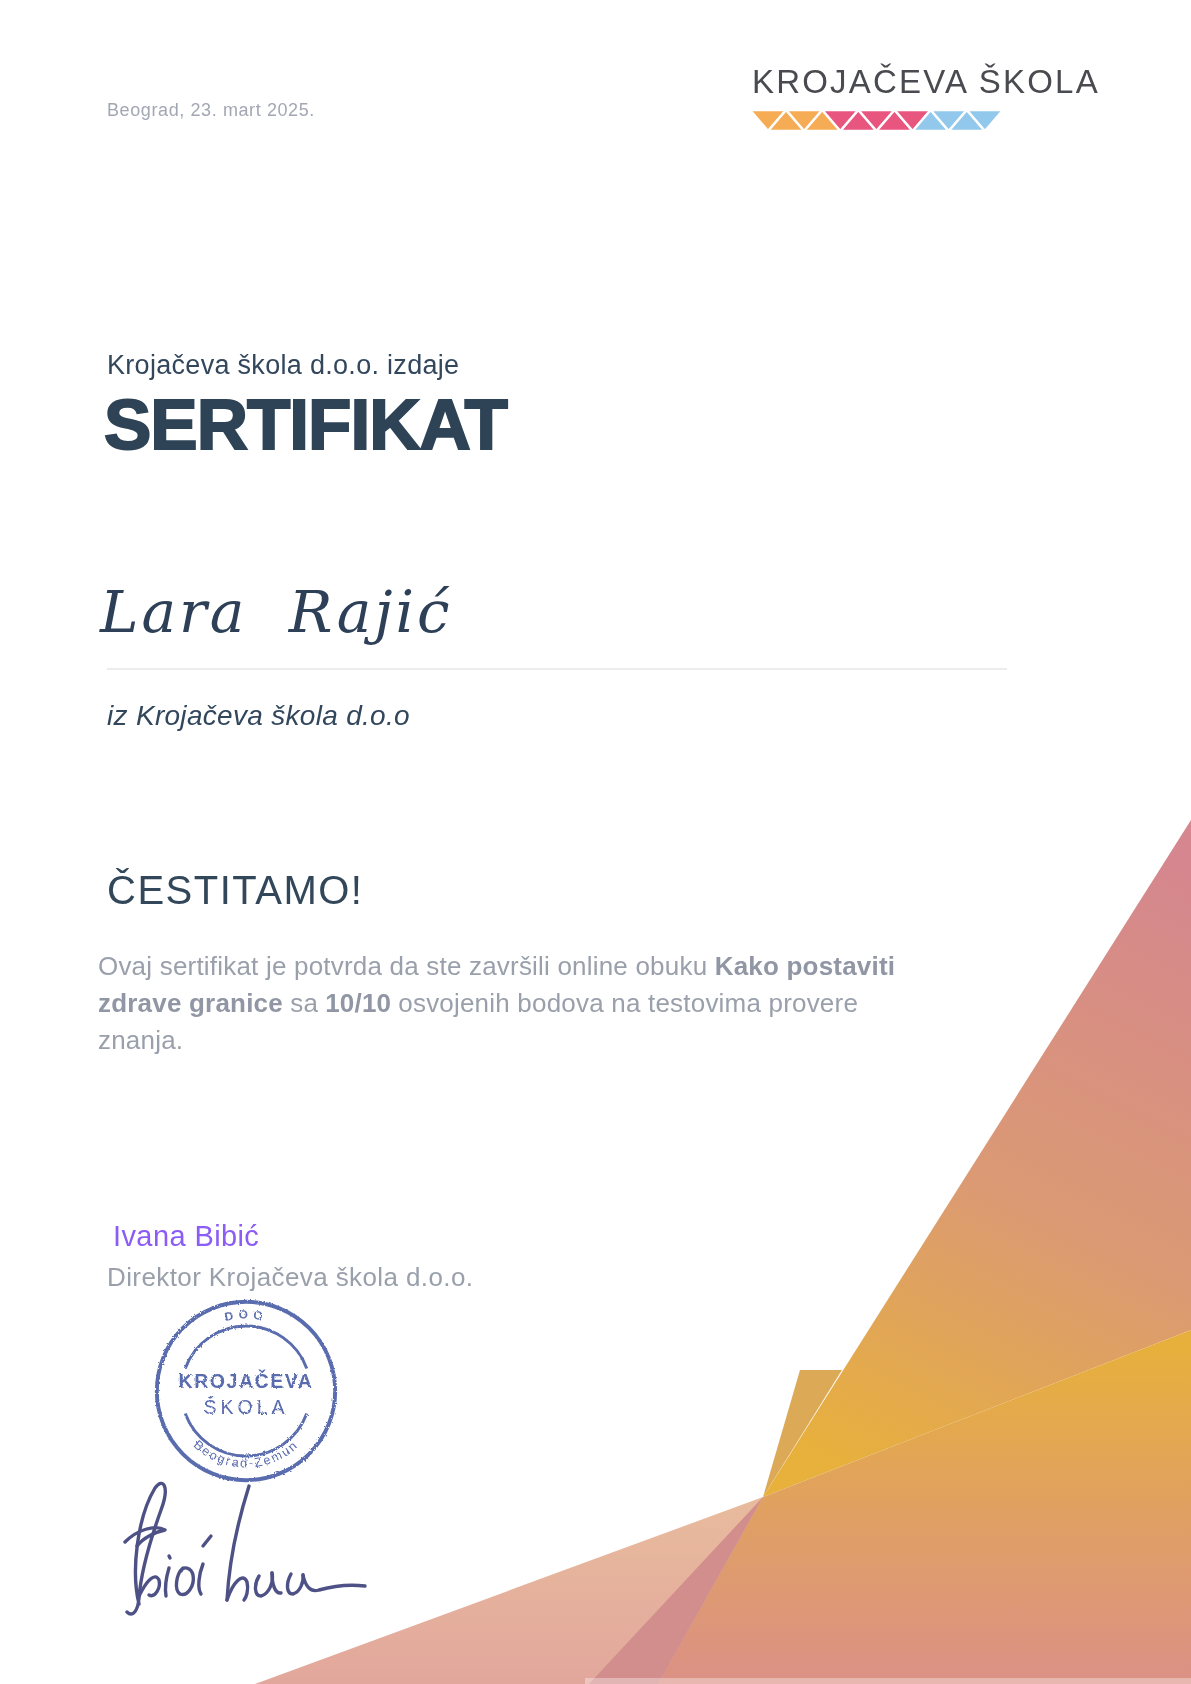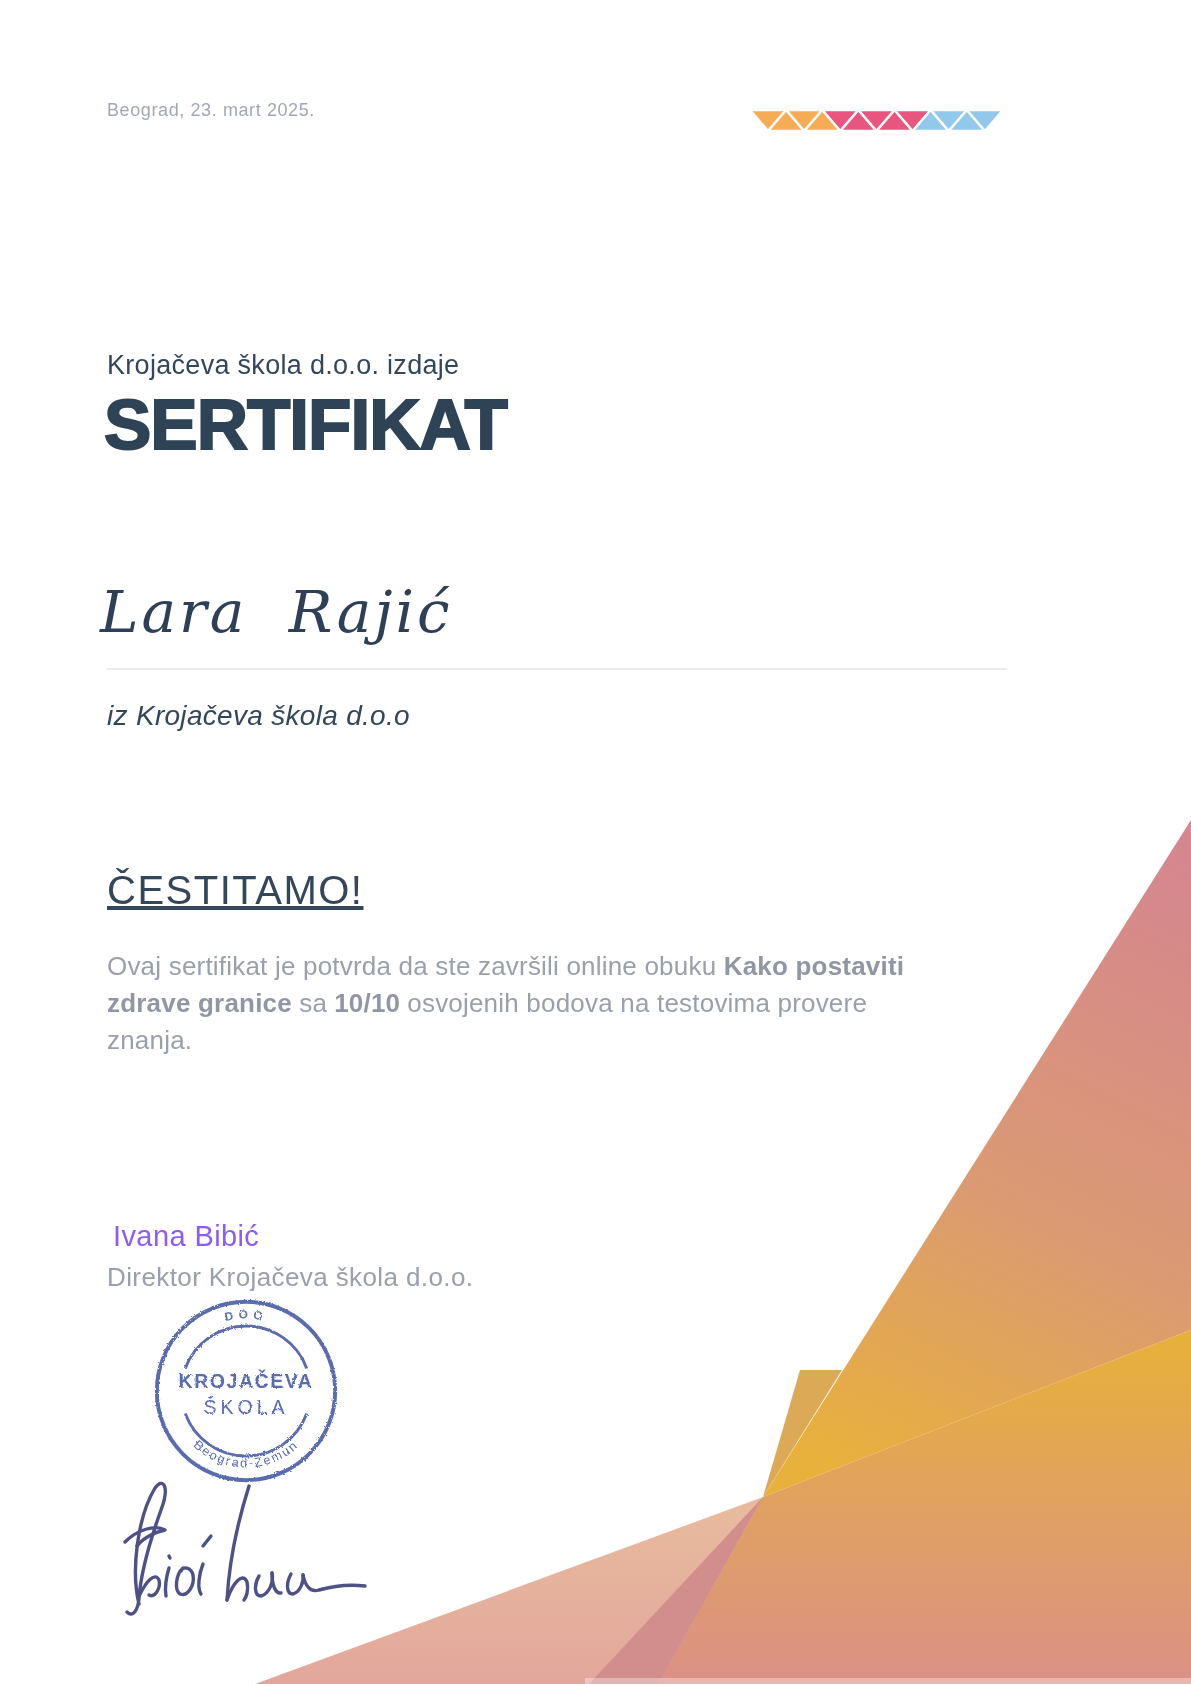--- a/index.html
+++ b/index.html
@@ -42,24 +42,24 @@
   .name-underline{
     position:absolute;left:107px;top:668px;width:900px;height:0;
     border-top:2px solid #ececec;
   }
   .from-line{
     position:absolute;left:107px;top:700px;
     font-size:28px;font-style:italic;color:#33475c;letter-spacing:.3px;
   }
   .congrats-heading{
     position:absolute;left:107px;top:868px;
-    font-size:40px;color:#33475a;letter-spacing:1.5px;text-decoration:underline;
+    font-size:40px;color:#33475a;letter-spacing:1.5px;
   }
   .congrats-body{
-    position:absolute;left:107px;top:948px;width:840px;
+    position:absolute;left:98px;top:948px;width:840px;
     font-size:26px;line-height:37px;color:#9aa0ab;letter-spacing:.2px;
   }
   .congrats-body b{font-weight:700;color:#9096a4;}
   .score{margin:0 7px;font-weight:700;color:#9096a4;}
 
   .director-name{
     position:absolute;left:113px;top:1220px;
     font-size:29px;color:#8b5cf6;letter-spacing:.4px;
   }
   .director-role{
@@ -102,20 +102,21 @@
 
     <polygon points="763,1497 800,1370 842,1370" fill="#d8a145" opacity="0.9"></polygon>
 
     <rect x="585" y="1678" width="606" height="6" fill="#ffffff" opacity="0.35"></rect>
   </svg>
 
   <div class="content">
 
     <div class="date">Beograd, 23. mart 2025.</div>
 
+    <div class="logo-text">KROJAČEVA ŠKOLA</div>
     <svg class="logo-strip" viewBox="0 0 253 21" preserveAspectRatio="none" aria-hidden="true">
         <polygon points="0,0 36.142857142857146,0 18.071428571428573,21" fill="#F6AC55" stroke="#ffffff" stroke-width="2.4"></polygon>
         <polygon points="18.071428571428573,21 36.142857142857146,0 54.21428571428572,21" fill="#F6AC55" stroke="#ffffff" stroke-width="2.4"></polygon>
         <polygon points="36.142857142857146,0 72.28571428571429,0 54.21428571428572,21" fill="#F6AC55" stroke="#ffffff" stroke-width="2.4"></polygon>
         <polygon points="54.21428571428572,21 72.28571428571429,0 90.35714285714286,21" fill="#F6AC55" stroke="#ffffff" stroke-width="2.4"></polygon>
         <polygon points="72.28571428571429,0 108.42857142857144,0 90.35714285714286,21" fill="#E85680" stroke="#ffffff" stroke-width="2.4"></polygon>
         <polygon points="90.35714285714286,21 108.42857142857143,0 126.5,21" fill="#E85680" stroke="#ffffff" stroke-width="2.4"></polygon>
         <polygon points="108.42857142857144,0 144.57142857142858,0 126.50000000000001,21" fill="#E85680" stroke="#ffffff" stroke-width="2.4"></polygon>
         <polygon points="126.50000000000001,21 144.57142857142858,0 162.64285714285717,21" fill="#E85680" stroke="#ffffff" stroke-width="2.4"></polygon>
         <polygon points="144.57142857142858,0 180.71428571428572,0 162.64285714285717,21" fill="#E85680" stroke="#ffffff" stroke-width="2.4"></polygon>

